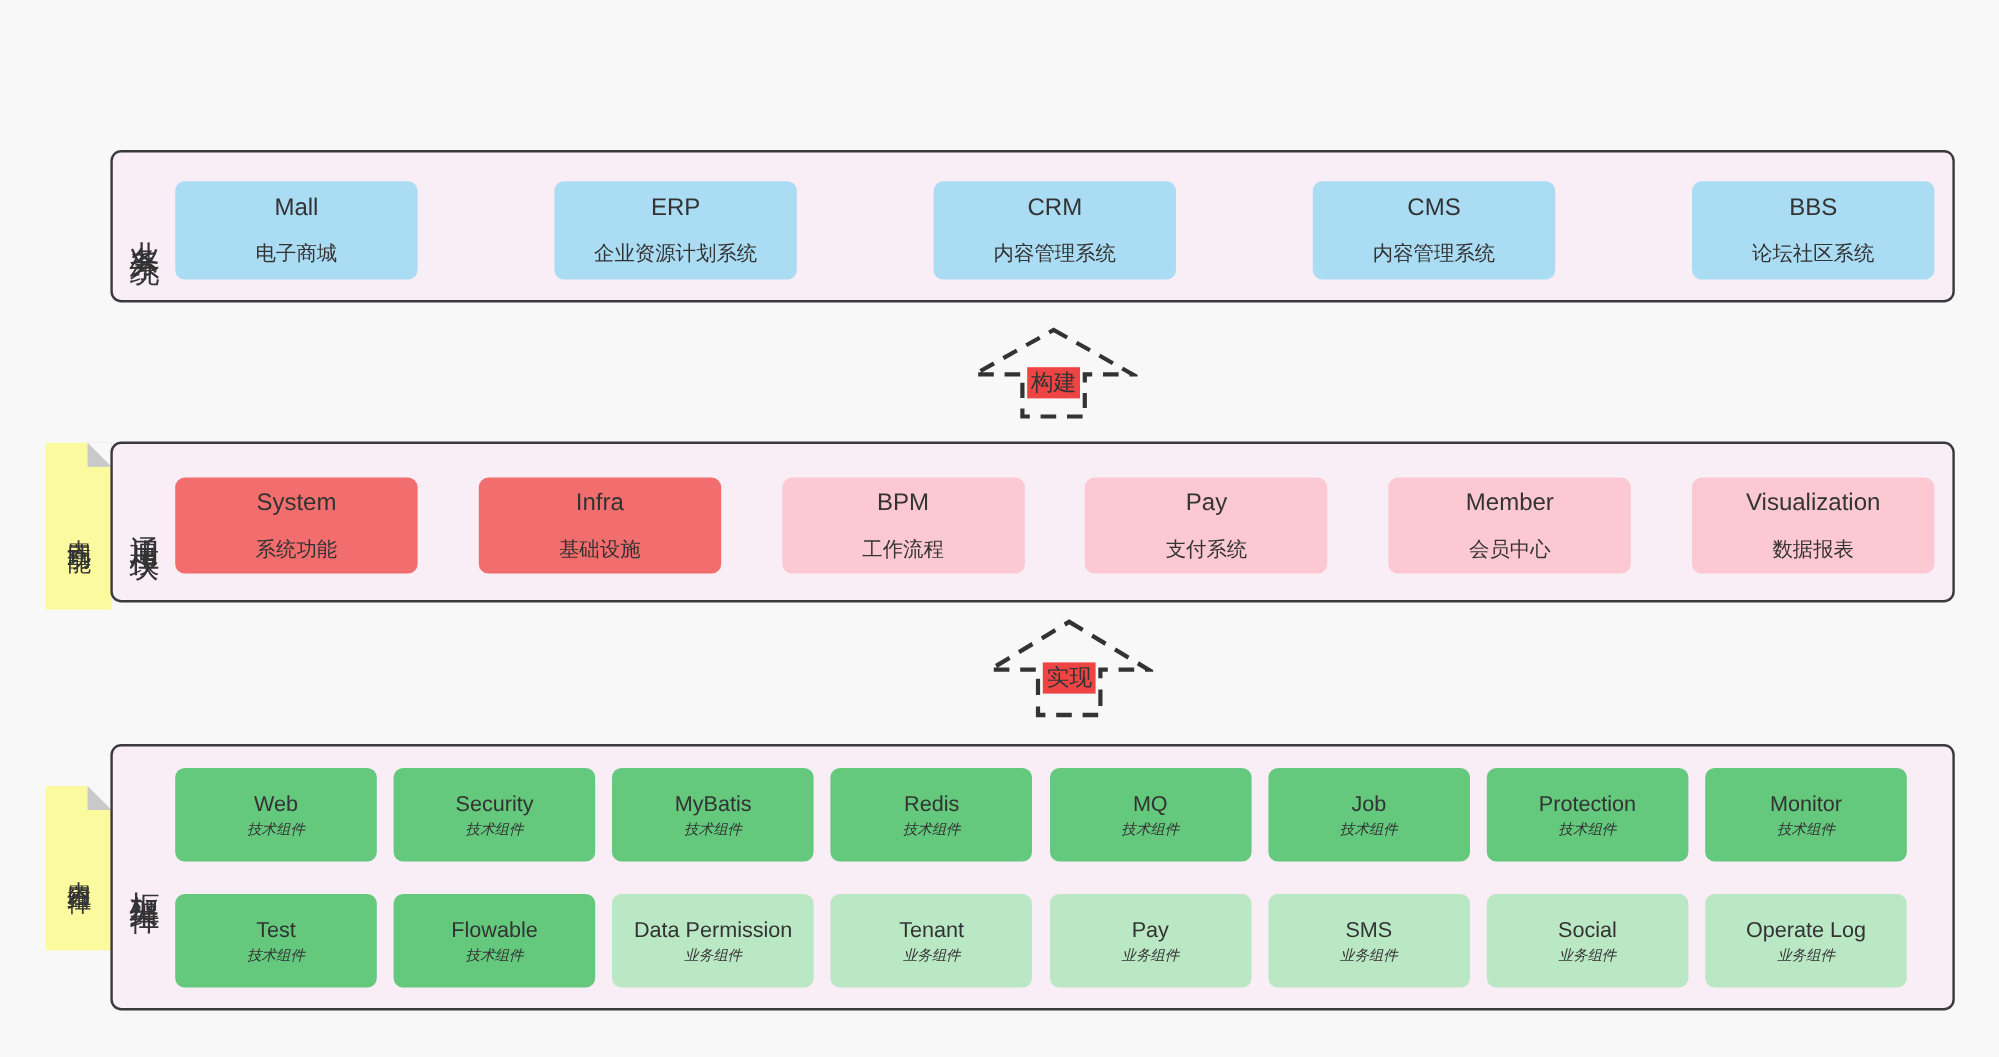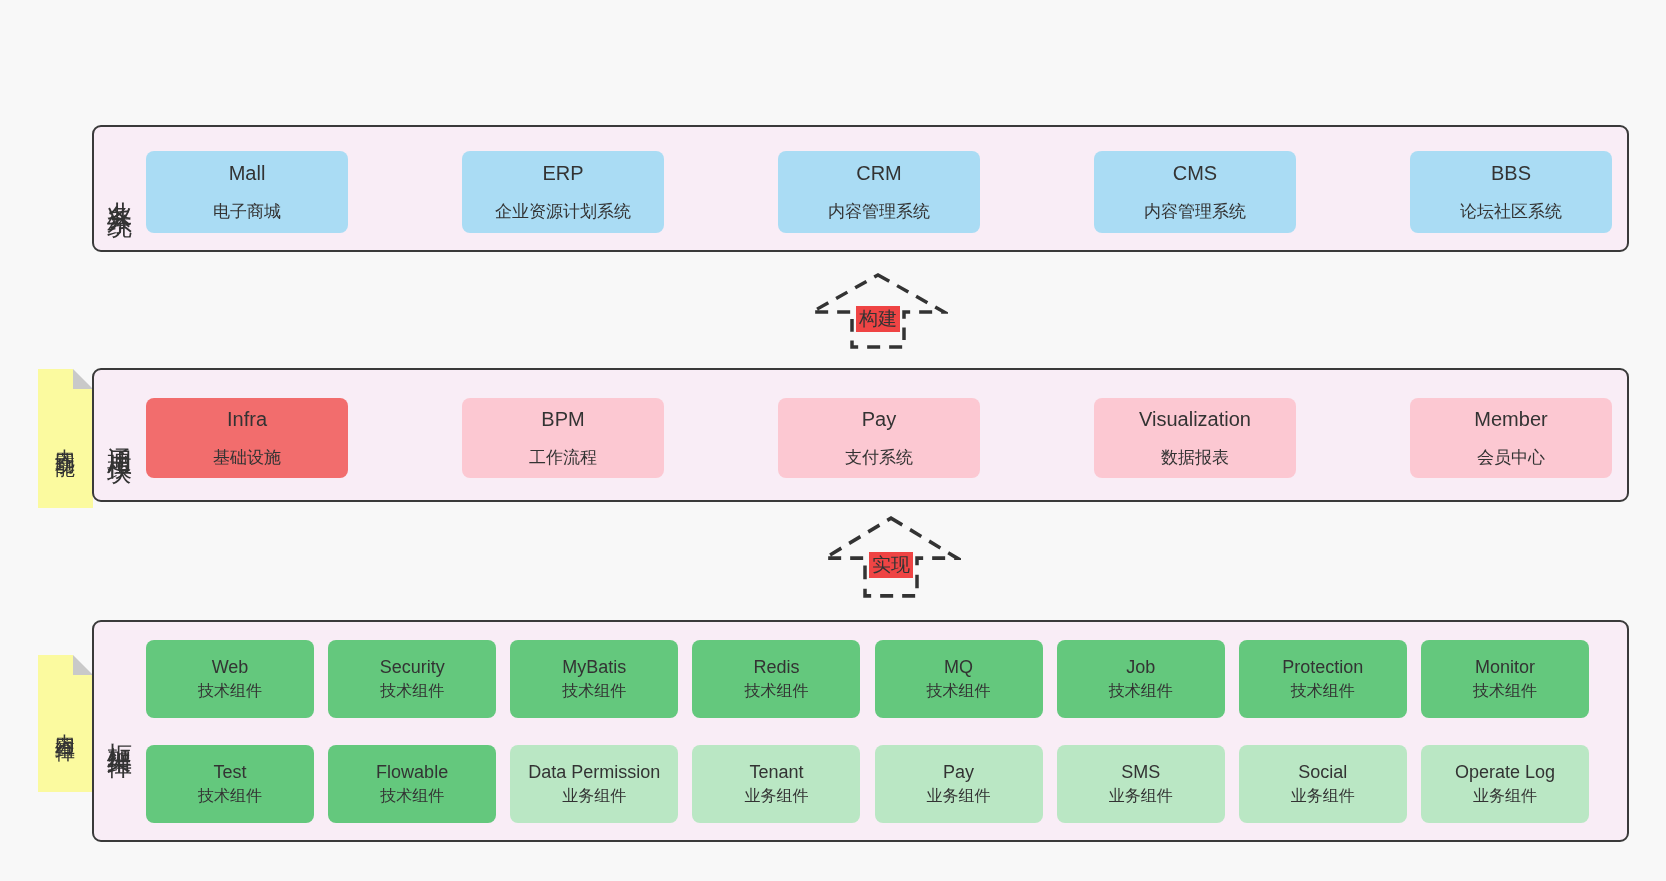--- a/index.html
+++ b/index.html
@@ -30,21 +30,21 @@
   .box {
     box-sizing:border-box; border-radius:8px; display:flex; flex-direction:column;
     justify-content:center; align-items:center; text-align:center; line-height:1.3;
   }
   .box-lg { width:202px; height:82px; }
   #band-modules .box-lg { height:80px; }
   .box-sm { width:168px; height:78px; padding:0 13px; }
   .box .en { font-size:20px; }
   .box .zh { font-size:17px; margin-top:15px; }
   .box-sm .en { font-size:18px; }
-  .box-sm .zh { font-size:16px; margin-top:2px; }
+  .box-sm .zh { font-size:12px; margin-top:2px;font-style:italic; }
   .blue   { background:#aadcf4; }
   .red    { background:#f26d6d; }
   .pink   { background:#fcc8d2; }
   .dgreen { background:#64c87d; }
   .lgreen { background:#bae7c4; }
   .note {
     position:absolute; left:38px; width:55px; background:#fbfa9f; z-index:1;
     display:flex; align-items:center; justify-content:center;
   }
   #note-modules    { top:369px; height:139px; }
@@ -111,38 +111,42 @@
     <svg viewBox="0 0 140 80" preserveAspectRatio="none">
       <path d="M70 3 L136 41 L96 41 L96 77 L44 77 L44 41 L4 41 Z" fill="none" stroke="#333333" stroke-width="3.5" stroke-dasharray="13 9"></path>
     </svg>
     <div class="arrow-label">构建</div>
   </div>
 
   <div class="band" id="band-modules">
     <div class="band-label">通用模块</div>
     <div class="row">
       <div class="box box-lg red">
+        <span class="en">System</span>
+        <span class="zh">系统功能</span>
+      </div>
+      <div class="box box-lg red">
         <span class="en">Infra</span>
         <span class="zh">基础设施</span>
       </div>
       <div class="box box-lg pink">
         <span class="en">BPM</span>
         <span class="zh">工作流程</span>
       </div>
       <div class="box box-lg pink">
         <span class="en">Pay</span>
         <span class="zh">支付系统</span>
       </div>
       <div class="box box-lg pink">
+        <span class="en">Member</span>
+        <span class="zh">会员中心</span>
+      </div>
+      <div class="box box-lg pink">
         <span class="en">Visualization</span>
         <span class="zh">数据报表</span>
-      </div>
-      <div class="box box-lg pink">
-        <span class="en">Member</span>
-        <span class="zh">会员中心</span>
       </div>
     </div>
   </div>
 
   <div class="arrow" id="arrow-implement">
     <svg viewBox="0 0 140 80" preserveAspectRatio="none">
       <path d="M70 3 L136 41 L96 41 L96 77 L44 77 L44 41 L4 41 Z" fill="none" stroke="#333333" stroke-width="3.5" stroke-dasharray="13 9"></path>
     </svg>
     <div class="arrow-label">实现</div>
   </div>

